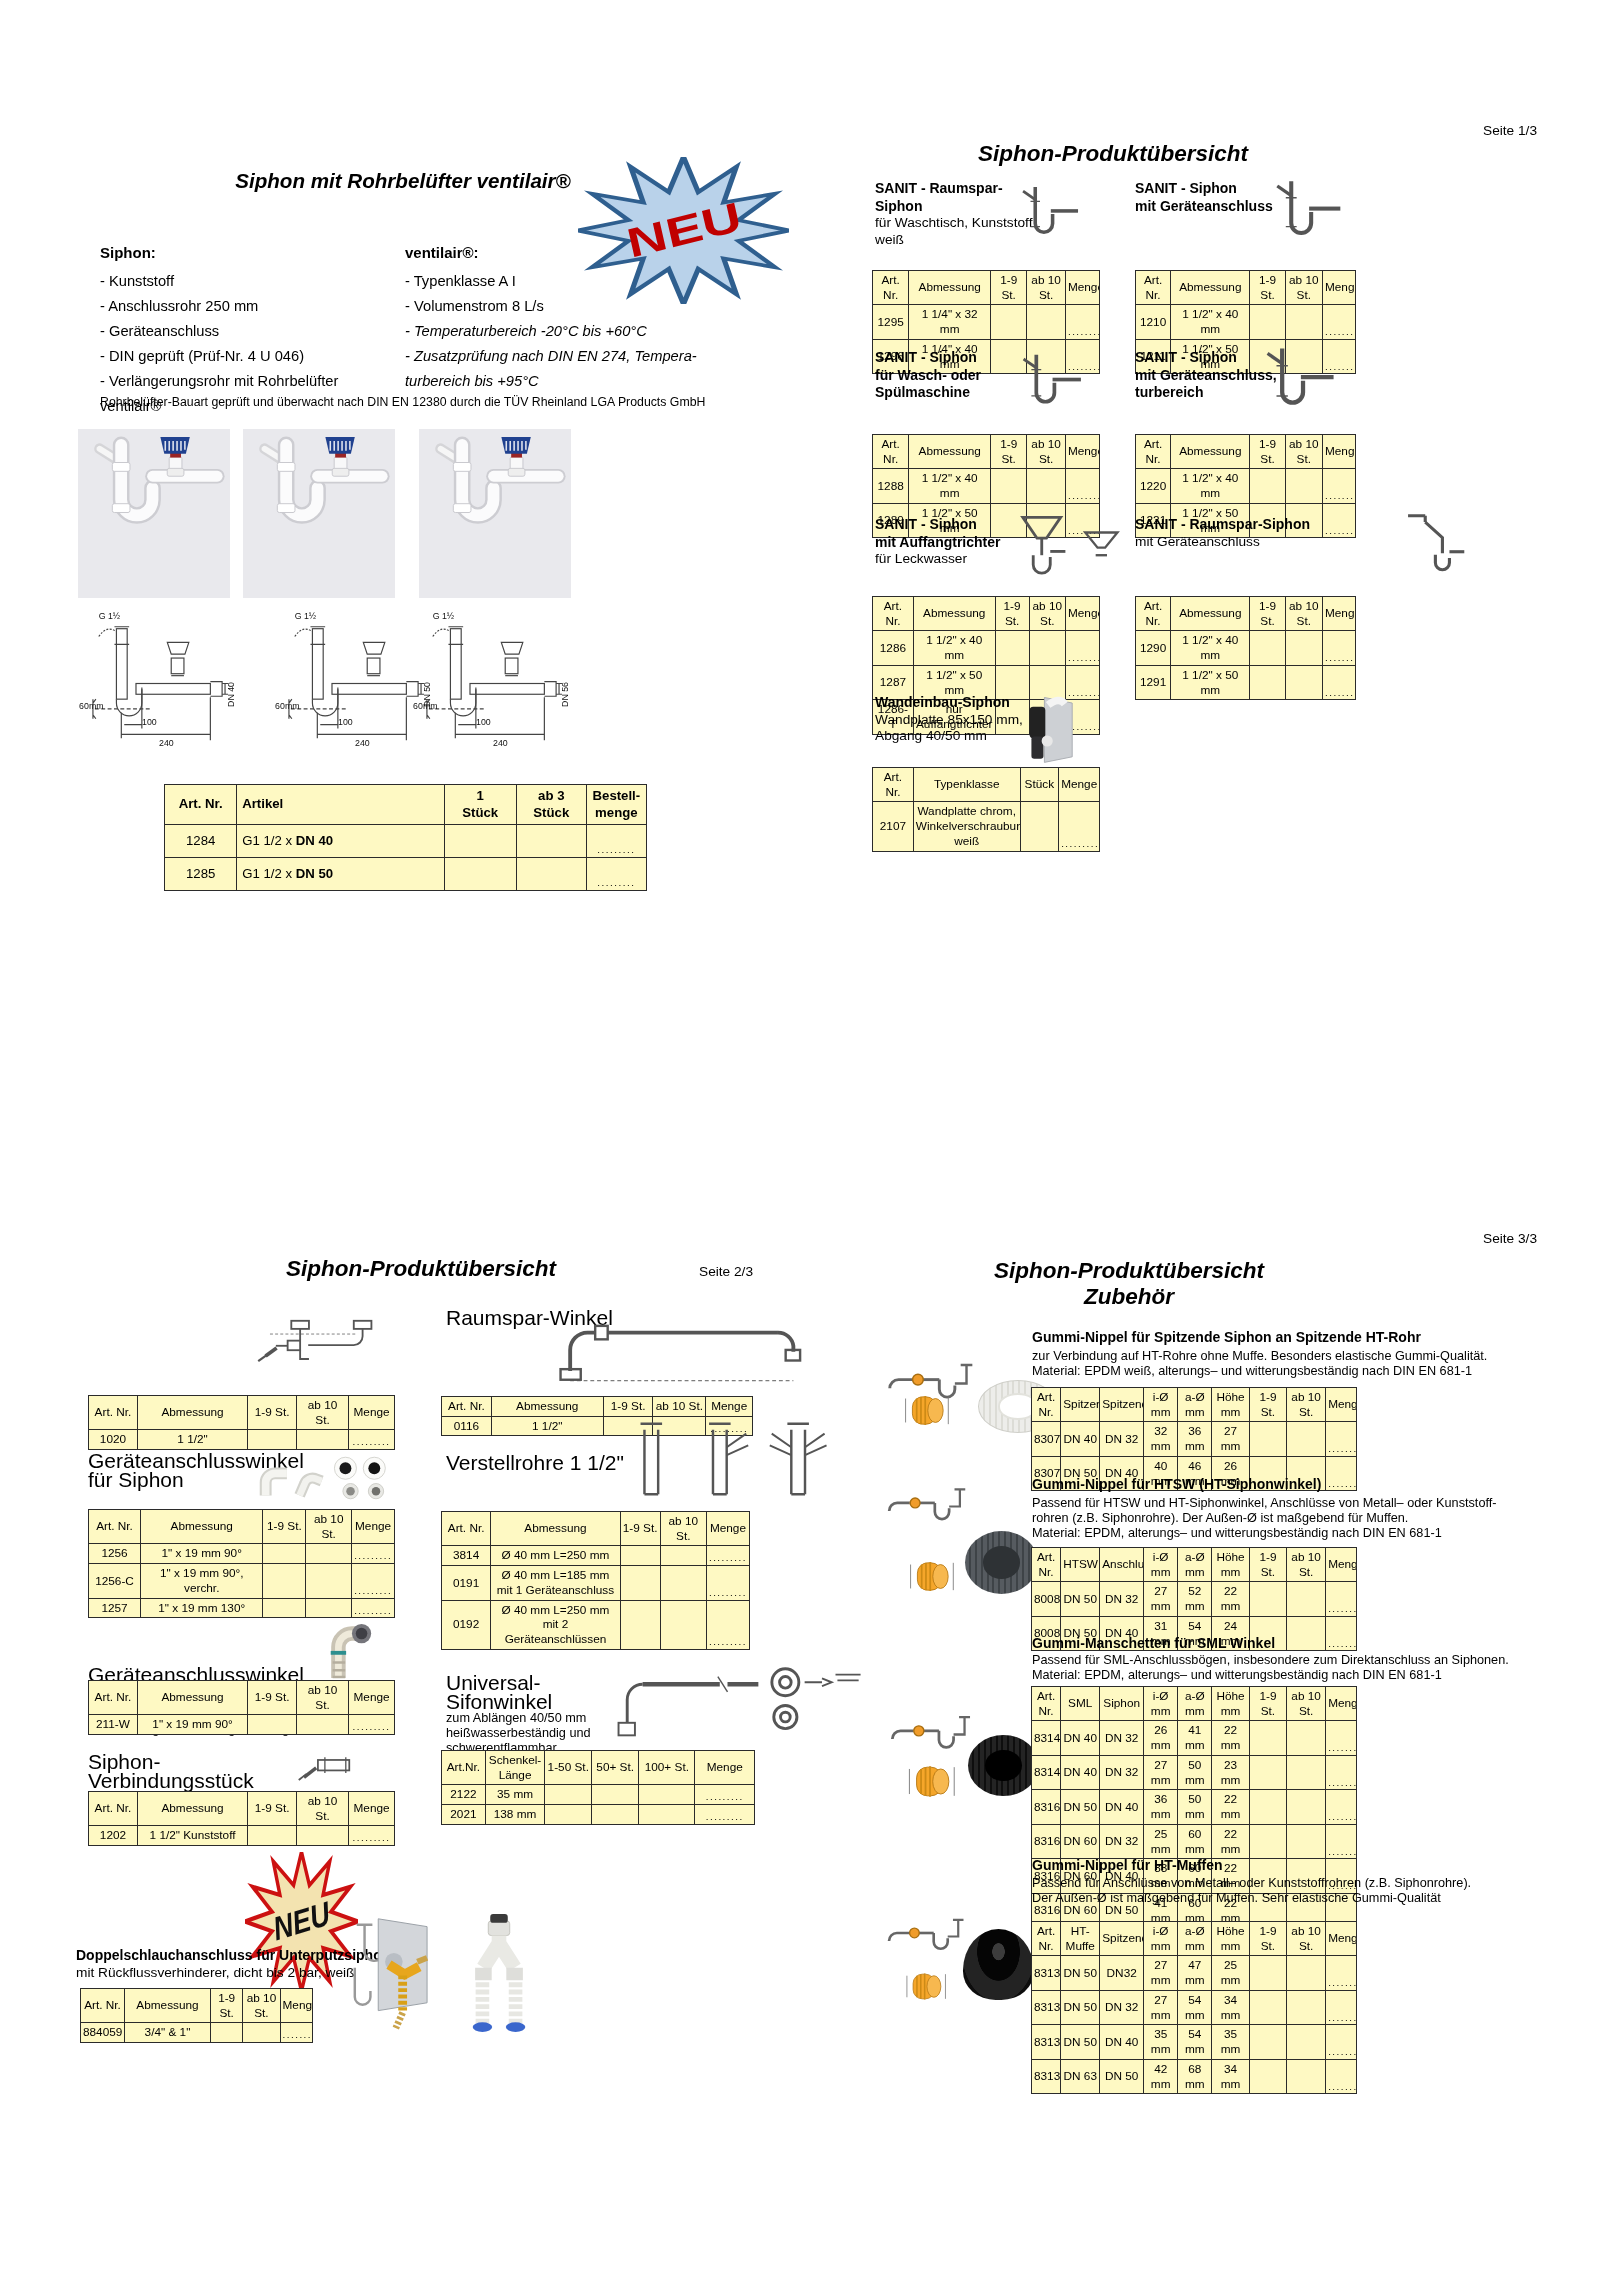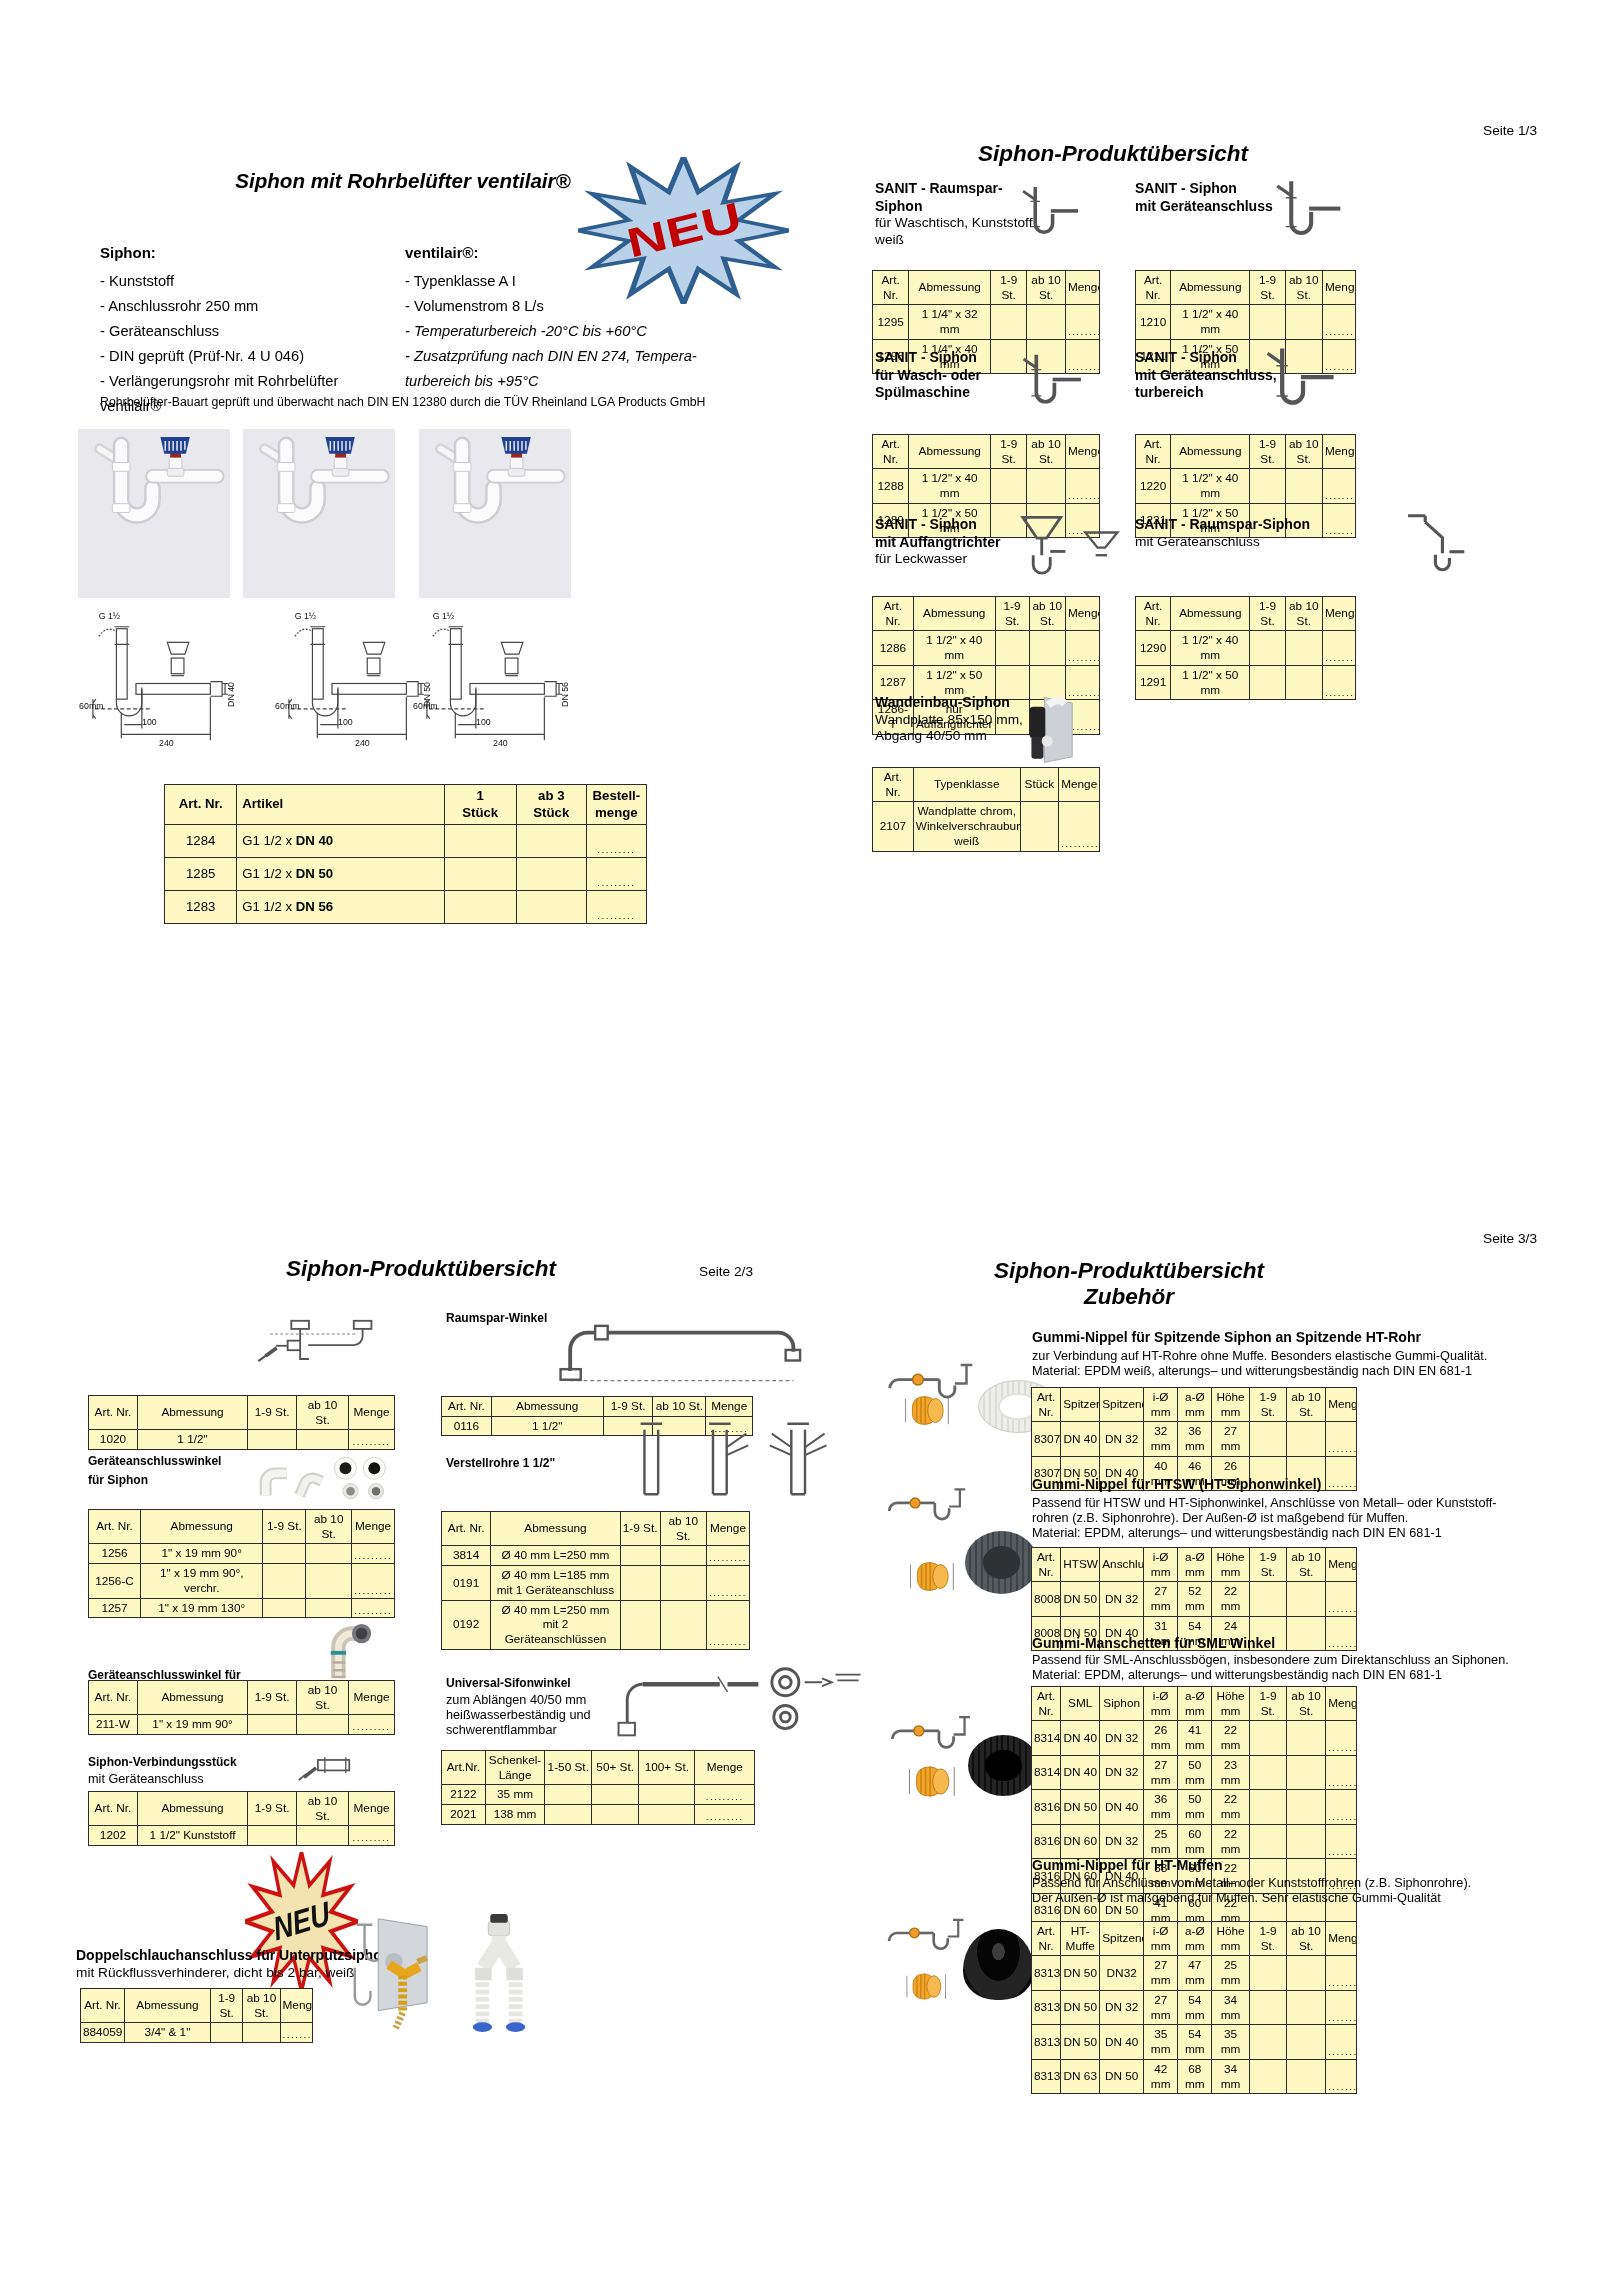--- a/index.html
+++ b/index.html
@@ -8,21 +8,21 @@
   .abs{position:absolute;}
   .page-title{font-size:22.5px;font-weight:bold;font-style:italic;text-align:center;}
   .p1-title{font-size:20.6px;font-weight:bold;font-style:italic;text-align:center;}
   .seite{font-size:13.7px;}
   .bullet-h{font-size:15px;font-weight:bold;line-height:25.5px;}
   .bullet{font-size:14.7px;line-height:25px;white-space:pre-line;}
   .bullet.it{font-style:italic;}
   .footnote{font-size:12.3px;}
   .h14b{font-size:14px;font-weight:bold;line-height:17.6px;}
   .h14{font-size:13.7px;line-height:16.7px;}
-  .h15b{font-size:12px;font-weight:bold;line-height:18.6px;}
+  .h15b{font-size:21px;font-weight:normal;line-height:18.6px;}
   .h13{font-size:12.7px;line-height:15px;}
   .grid{border-collapse:collapse;width:100%;table-layout:fixed;background:#fef9c3;}
   .grid th,.grid td{border:1.6px solid #2b2b2b;font-size:11.8px;font-weight:normal;text-align:center;
         padding:2px 2px;white-space:pre-line;vertical-align:middle;line-height:1.25;overflow:hidden;}
   .grid td.dots{vertical-align:bottom;letter-spacing:1.5px;font-size:9.8px;line-height:1;}
   .p1grid th{font-weight:bold;font-size:13.2px;height:35px;}
   .p1grid td{font-size:13.2px;height:28px;}
   .p1grid td.cell-left{text-align:left;padding-left:4.9px;}
   .photo-frame{background:#e9e9ed;}
   .dlbl{position:absolute;font-size:8.8px;color:#111;white-space:nowrap;}
@@ -241,27 +241,20 @@
         <td></td>
         <td class="dots">.........</td>
       </tr>
       <tr>
         <td>1285</td>
         <td class="cell-left"><span>G1 1/2 x </span><b>DN 50</b></td>
         <td></td>
         <td></td>
         <td class="dots">.........</td>
       </tr>
-      <tr>
-        <td>1283</td>
-        <td class="cell-left"><span>G1 1/2 x </span><b>DN 56</b></td>
-        <td></td>
-        <td></td>
-        <td class="dots">.........</td>
-      </tr>
     </tbody>
   </table>
 
   <div class="abs seite" style="left:1483px;top:123px;">Seite 1/3</div>
   <div class="abs page-title" style="left:917px;top:141px;width:392px;">Siphon-Produktübersicht</div>
 
   <div class="abs" style="left:875px;top:180px;width:162px;">
     <div>
         <div class="h14b">SANIT - Raumspar-Siphon</div>
       </div>

